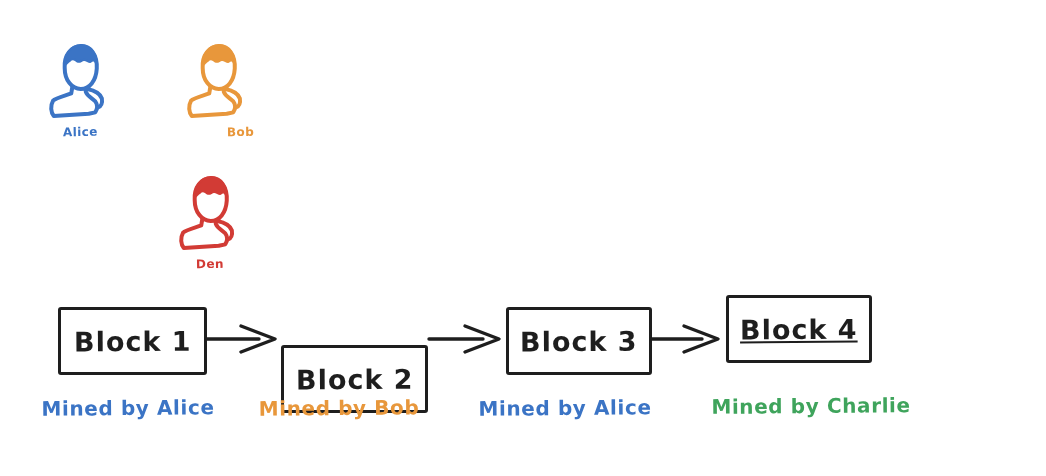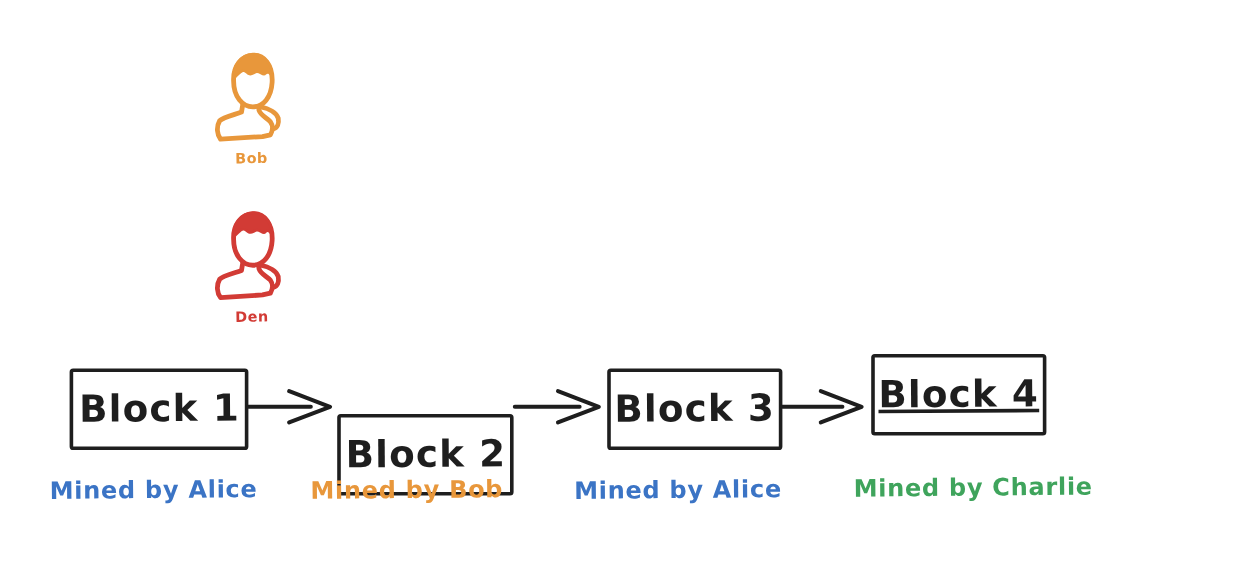--- a/index.html
+++ b/index.html
@@ -32,21 +32,21 @@
     position: absolute;
     height: 62px;
     border: 3px solid; 
     border-radius: 3px;
     background: #ffffff;
     display: flex;
     align-items: center;
     justify-content: center;
   }
   .block-label {
-    font-size: 31px;
+    font-size: 27px;
     font-weight: 600;
     letter-spacing: 1px;
     transform: rotate(-0.4deg);
   }
   .arrow { position: absolute; }
   .miner-label {
     position: absolute;
     width: 210px;
     text-align: center;
     font-size: 20px;
@@ -73,21 +73,27 @@
 
       <path d="M27 38 C26 21 37 10 49 10 C62 10 71 21 71 36
                C69 31 66 29 63 32 C61 35 57 29 53 30 C49 31 48 34 44 32
                C41 30 39 27 35 30 C32 33 30 34 27 38 Z" fill="currentColor" stroke="currentColor" stroke-width="3" stroke-linejoin="round"></path>
     </g>
   </defs>
 </svg>
 
 <div class="canvas">
 
-  <div class="actor" style="left: 166px; top: 38px; color: rgb(232, 151, 59);">
+  <div class="actor" style="left: 36px; top: 38px; color: rgb(59, 116, 197);">
+    <svg viewBox="0 0 96 118">
+        <use href="#person-glyph"></use>
+      </svg>
+    <div class="actor-name">Alice</div>
+  </div>
+  <div class="actor" style="left: 166px; top: 38px; color: rgb(232, 151, 59); align-items: flex-end;">
     <svg viewBox="0 0 96 118">
         <use href="#person-glyph"></use>
       </svg>
     <div class="actor-name">Bob</div>
   </div>
   <div class="actor" style="left: 166px; top: 170px; color: rgb(210, 59, 53);">
     <svg viewBox="0 0 96 118">
         <use href="#person-glyph"></use>
       </svg>
     <div class="actor-name">Den</div>

